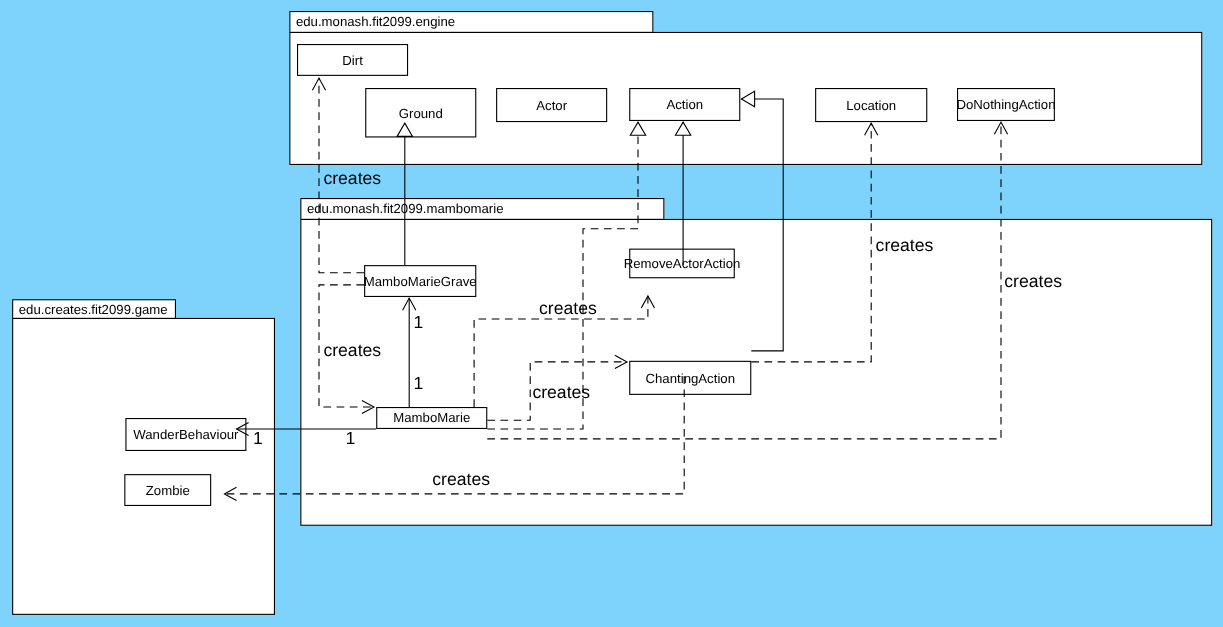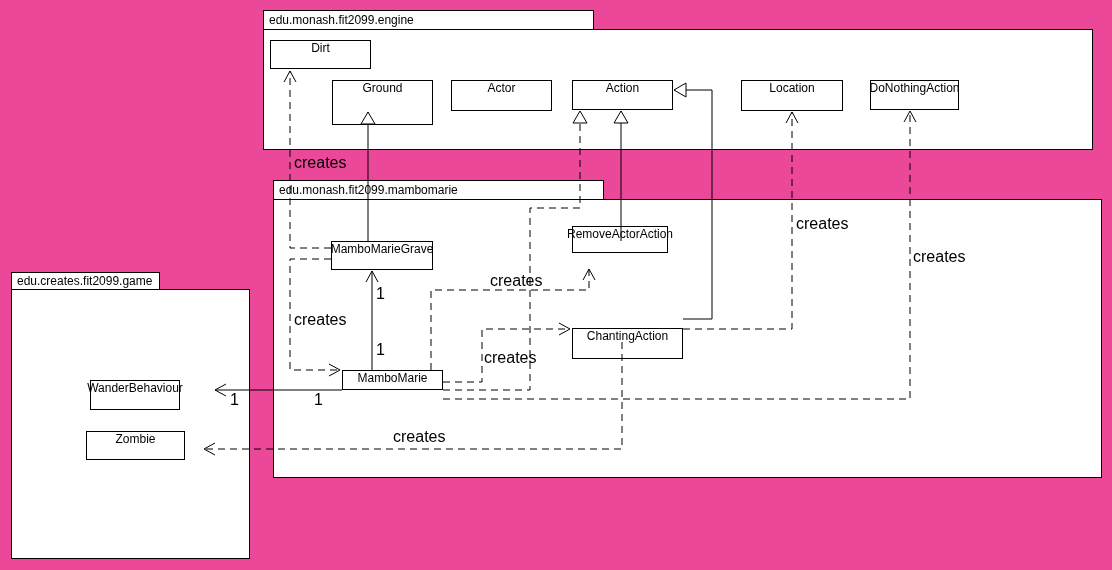--- a/index.html
+++ b/index.html
@@ -1,29 +1,29 @@
 <!DOCTYPE html>
 <html><head>
 <meta charset="utf-8">
 <style>
   html,body{margin:0;padding:0;background:#ffffff;}
   #canvas{
-    position:relative;width:1112px;height:570px;background:#ec4899;
+    position:relative;width:1112px;height:570px;background:#7dd3fc;
     font-family:"Liberation Sans",sans-serif;color:#000;overflow:hidden;
   }
   .pkg-tab{
     position:absolute;box-sizing:border-box;border:1px solid #000;background:#fff;
     display:flex;align-items:center;padding:0 5px;font-size:12px;white-space:nowrap;z-index:1;
   }
   .pkg-body{
     position:absolute;box-sizing:border-box;border:1px solid #000;background:#fff;z-index:1;
   }
   .cls{
     position:absolute;box-sizing:border-box;border:1px solid #000;background:#fff;
-    display:flex;justify-content:center;font-size:12px;
+    display:flex;align-items:center;justify-content:center;font-size:12px;
     white-space:nowrap;z-index:2;
   }
   svg.edges{position:absolute;left:0;top:0;z-index:3;pointer-events:none;}
   svg.edges polyline{pointer-events:stroke;}
   .lbl{position:absolute;font-size:16px;line-height:13px;z-index:4;white-space:nowrap;}
 </style>
 </head>
 <body>
 
 <div id="canvas">
@@ -66,24 +66,24 @@
   </div>
   <div class="cls" style="left:572px;top:226px;width:96px;height:27px">
     <span>RemoveActorAction</span>
   </div>
   <div class="cls" style="left:572px;top:328px;width:111px;height:31px">
     <span>ChantingAction</span>
   </div>
   <div class="cls" style="left:342px;top:370px;width:101px;height:20px">
     <span>MamboMarie</span>
   </div>
-  <div class="cls" style="left:90px;top:380px;width:90px;height:30px">
+  <div class="cls" style="left:114px;top:380px;width:110px;height:30px">
     <span>WanderBehaviour</span>
   </div>
-  <div class="cls" style="left:86px;top:431px;width:99px;height:29px">
+  <div class="cls" style="left:113px;top:431px;width:79px;height:29px">
     <span>Zombie</span>
   </div>
 
   <svg class="edges" width="1112" height="570" viewBox="0 0 1112 570">
     <defs>
       <marker id="openArrow" markerUnits="userSpaceOnUse" markerWidth="14" markerHeight="14" refX="12" refY="7" orient="auto">
         <path d="M1,1 L12,7 L1,13" fill="none" stroke="#000" stroke-width="1"></path>
       </marker>
       <marker id="hollowTriangle" markerUnits="userSpaceOnUse" markerWidth="15" markerHeight="16" refX="13" refY="8" orient="auto">
         <path d="M1,1 L13,8 L1,15 Z" fill="#fff" stroke="#000" stroke-width="1"></path>

